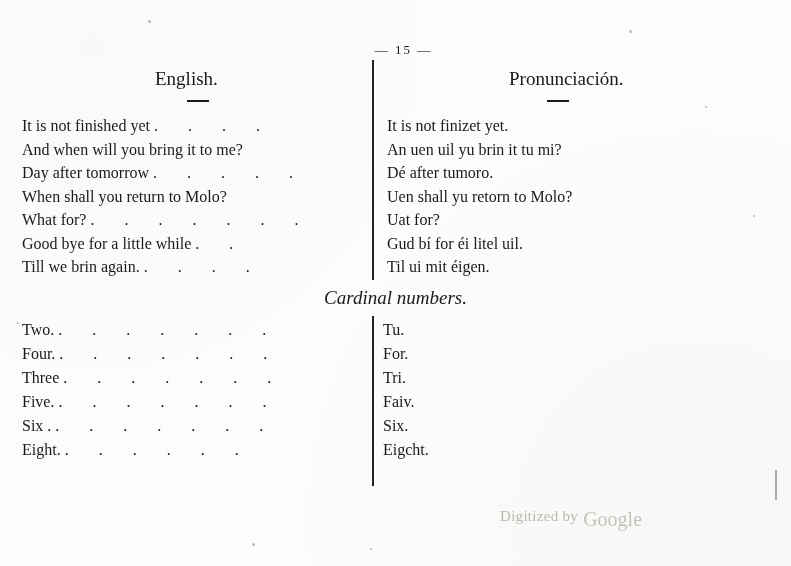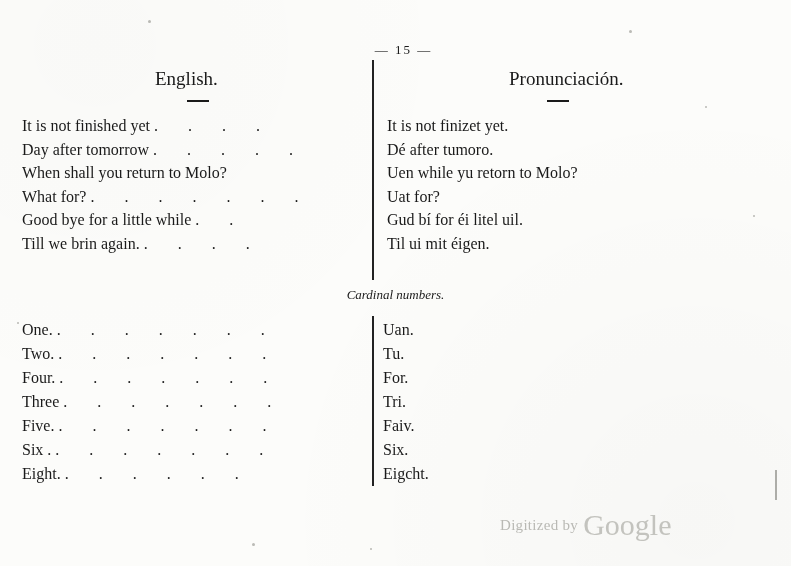--- a/index.html
+++ b/index.html
@@ -91,21 +91,21 @@
     color: #1a1a1a;
     vertical-align: bottom;
   }
   .section-title {
     position: absolute;
     top: 287px;
     left: 0;
     width: 791px;
     text-align: center;
     font-style: italic;
-    font-size: 13px;
+    font-size: 19px;
   }
 
   .numbers { top: 318px; left: 22px; }
   .numbers td.en {
     width: 350px;
     line-height: 24px;
   }
   .numbers td.pr {
     padding-left: 11px;
     line-height: 24px;
@@ -117,21 +117,21 @@
 
   .watermark {
     position: absolute;
     top: 508px;
     left: 500px;
     color: #b9b9b4;
     font-size: 15px;
     letter-spacing: .3px;
   }
   .watermark .brand {
-    font-size: 30px;
+    font-size: 20px;
     font-family: "Liberation Serif", serif;
     letter-spacing: 0px;
     vertical-align: -5px;
     margin-left: 5px;
     color: #c3c3be;
   }
   .edge-mark {
     position: absolute;
     top: 470px;
     left: 775px;
@@ -168,31 +168,38 @@
     <tbody>
       <tr>
         <td class="en">
           <span>It is not finished yet</span>
           <span class="leader">.   .   .   .</span>
         </td>
         <td class="pr">It is not finizet yet.</td>
       </tr>
       <tr>
         <td class="en">
+          <span>And when will you bring it to me?</span>
+          <span class="leader"></span>
+        </td>
+        <td class="pr">An uen uil yu brin it tu mi?</td>
+      </tr>
+      <tr>
+        <td class="en">
           <span>Day after tomorrow</span>
           <span class="leader">.   .   .   .   .</span>
         </td>
         <td class="pr">Dé after tumoro.</td>
       </tr>
       <tr>
         <td class="en">
           <span>When shall you return to Molo?</span>
           <span class="leader"></span>
         </td>
-        <td class="pr">Uen while yu retorn to Molo?</td>
+        <td class="pr">Uen shall yu retorn to Molo?</td>
       </tr>
       <tr>
         <td class="en">
           <span>What for?</span>
           <span class="leader">.   .   .   .   .   .   .</span>
         </td>
         <td class="pr">Uat for?</td>
       </tr>
       <tr>
         <td class="en">
@@ -208,27 +215,20 @@
         </td>
         <td class="pr">Til ui mit éigen.</td>
       </tr>
     </tbody>
   </table>
 
   <div class="section-title">Cardinal numbers.</div>
 
   <table class="block numbers">
     <tbody>
-      <tr>
-        <td class="en">
-          <span>One.</span>
-          <span class="leader">.   .   .   .   .   .   .</span>
-        </td>
-        <td class="pr">Uan.</td>
-      </tr>
       <tr>
         <td class="en">
           <span>Two.</span>
           <span class="leader">.   .   .   .   .   .   .</span>
         </td>
         <td class="pr">Tu.</td>
       </tr>
       <tr>
         <td class="en">
           <span>Four.</span>

